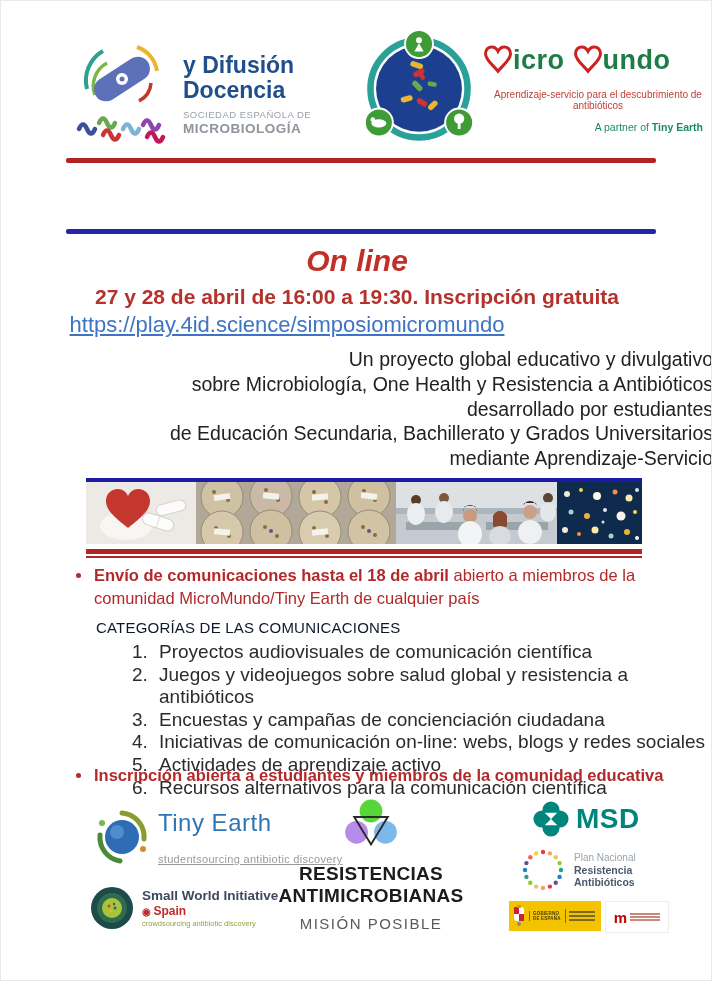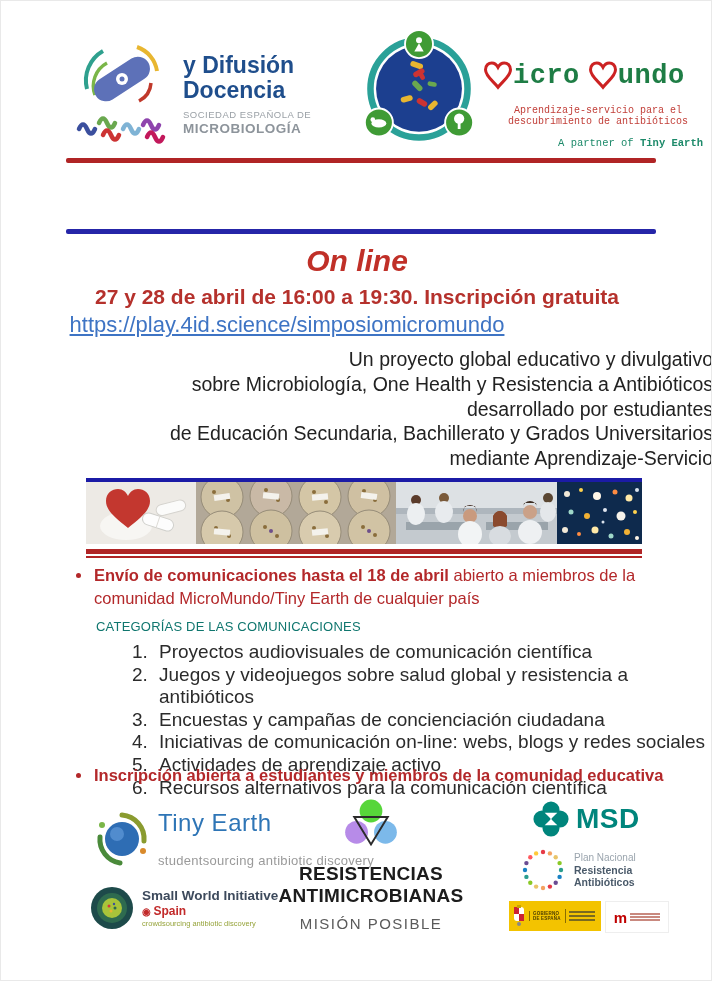--- a/index.html
+++ b/index.html
@@ -7,21 +7,21 @@
   .poster{position:relative;width:712px;height:981px;background:#ffffff;overflow:hidden;border:1px solid #e9e9e9;box-sizing:border-box;}
 
   
   .sem-logo{position:absolute;left:72px;top:36px;display:flex;align-items:flex-start;}
   .sem-text{margin-left:10px;margin-top:16px;line-height:1;}
   .sem-title{color:#1f4e8c;font-weight:bold;font-size:23px;line-height:25px;}
   .sem-sub1{color:#9aa0a6;font-size:9.5px;letter-spacing:.5px;margin-top:7px;}
   .sem-sub2{color:#8d949b;font-size:13.5px;font-weight:bold;letter-spacing:.5px;margin-top:2px;}
 
   .mm-logo{position:absolute;left:362px;top:30px;display:flex;}
-  .mm-right{margin-left:8px;margin-top:30px;width:230px;font-family:Liberation Mono, monospace;}
+  .mm-right{margin-left:8px;margin-top:14px;width:230px;}
   .mm-word{display:flex;align-items:flex-end;}
   .mm-green{color:#1e7d45;font-weight:bold;font-size:27px;letter-spacing:.5px;line-height:30px;}
   .mm-word .gap{width:8px;}
   .mm-tagline{color:#c2403a;font-size:10px;margin-top:14px;text-align:center;}
   .mm-partner{color:#1d8a6a;font-size:10.5px;margin-top:10px;text-align:right;padding-right:10px;}
   .mm-partner b{font-weight:bold;}
 
   
   .rule{position:absolute;left:65px;width:590px;border-radius:2px;}
   .rule-red-top{top:157px;height:5px;background:#b02425;}
@@ -43,29 +43,29 @@
   .strip-red-thin{margin-top:2px;height:2px;background:#b02425;}
 
   
   .bullet{position:absolute;left:75px;display:flex;color:#b3282a;font-size:16.5px;line-height:23px;}
   .bullet .dot{width:5px;height:5px;border-radius:50%;background:#b3282a;margin:9px 13px 0 0;flex:none;}
   .bullet1{top:563px;width:600px;}
   .bullet1 .txt{width:575px;}
   .bullet2{top:763px;width:620px;font-weight:bold;}
   .bullet .b{font-weight:bold;}
 
-  .cats-heading{position:absolute;left:95px;top:618px;color:#0f766e;font-size:13px;letter-spacing:.2px;}
+  .cats-heading{position:absolute;left:95px;top:618px;color:#0f172a;font-size:15px;letter-spacing:.2px;}
   ol.cats{position:absolute;left:130px;top:640px;margin:0;padding-left:22px;color:#2b2b2b;font-size:19px;line-height:22.6px;}
   ol.cats li{padding-left:6px;}
 
   
   .tiny-earth{position:absolute;left:93px;top:808px;display:flex;align-items:center;}
   .te-text{margin-left:8px;}
   .te-name{color:#2e75b6;font-size:24px;letter-spacing:.5px;}
-  .te-tag{color:#9a9a9a;font-size:13px;margin-top:16px;letter-spacing:.3px;}
+  .te-tag{color:#9a9a9a;font-size:11px;margin-top:16px;letter-spacing:.3px;text-decoration:underline;}
 
   .swi{position:absolute;left:88px;top:884px;display:flex;align-items:center;}
   .swi-text{margin-left:7px;text-align:left;}
   .swi-name{color:#3d4a5c;font-weight:bold;font-size:13.5px;}
   .swi-spain{color:#c22a2a;font-weight:bold;font-size:12px;margin-top:1px;}
   .swi-spain .at{color:#c22a2a;font-size:10px;}
   .swi-tag{color:#97a43c;font-size:7.5px;margin-top:1px;}
 
   .ram{position:absolute;left:270px;top:796px;width:200px;text-align:center;}
   .ram-l1,.ram-l2{color:#1c1c1c;font-weight:bold;font-size:19px;letter-spacing:.3px;line-height:22px;}

